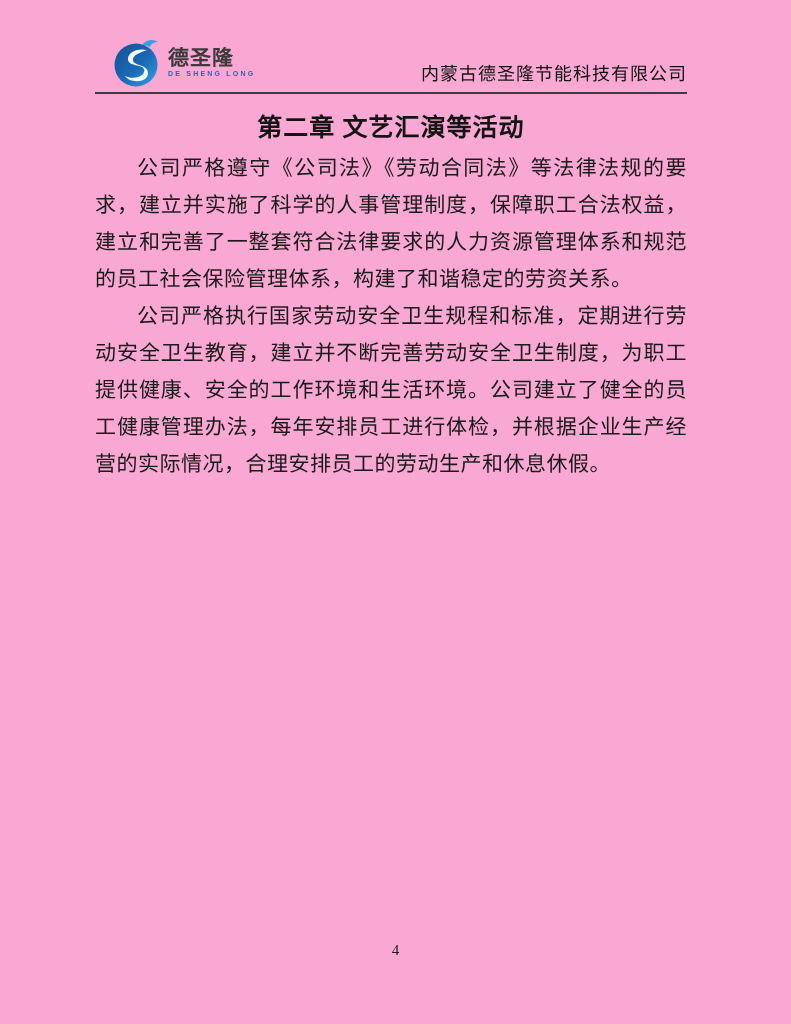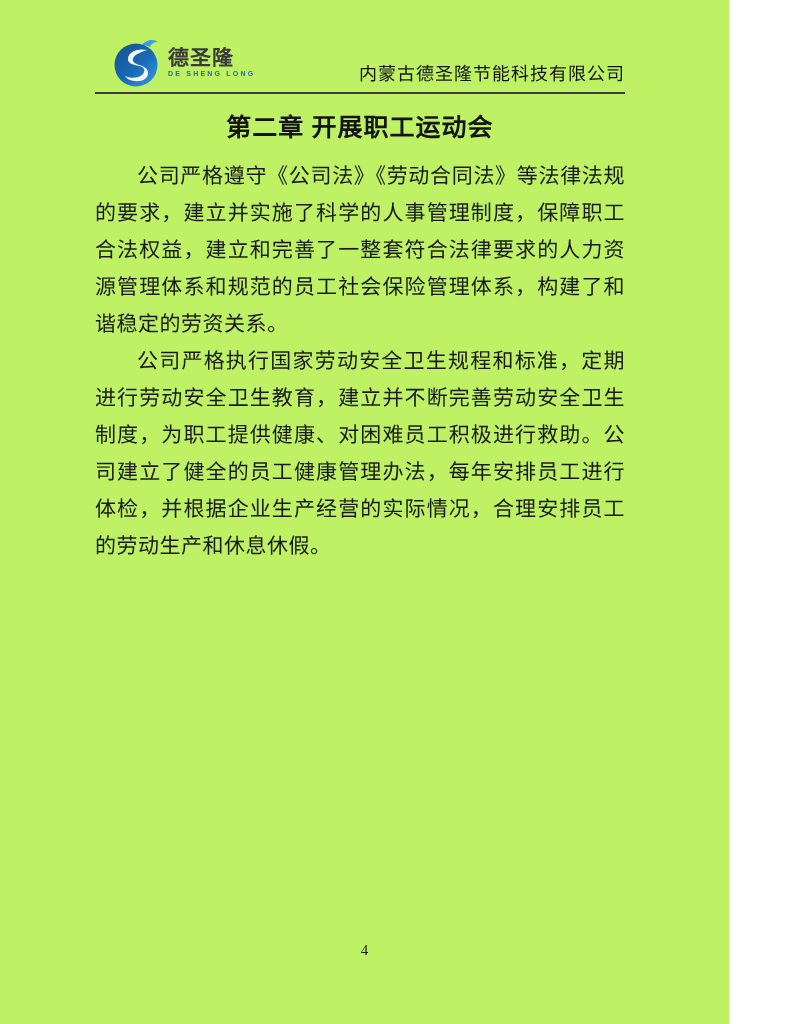--- a/index.html
+++ b/index.html
@@ -7,23 +7,23 @@
   html, body { background: #ffffff; }
   body {
     width: 791px;
     height: 1024px;
     font-family: "Liberation Serif", "DejaVu Serif", serif;
     color: #1a1a1a;
     overflow: hidden;
   }
   .page {
     position: relative;
-    width: 729px;
+    width: 791px;
     height: 1024px;
-    background: #bef264;
+    background: #f9a8d4;
     padding: 36px 104px 0 95px;
   }
   
   .page-header {
     display: flex;
     justify-content: space-between;
     align-items: flex-end;
     padding-bottom: 4px;
     border-bottom: 2px solid #3d3d3d;
   }
@@ -61,21 +61,21 @@
   }
   
   .doc-title {
     margin-top: 13px;
     text-align: center;
     font-size: 25px;
     font-weight: bold;
     color: #141414;
     letter-spacing: 1px;
   }
-  .doc-body { margin-top: 15px; }
+  .doc-body { margin-top: 8px; font-family: Liberation Mono, monospace; }
   .doc-body p {
     font-size: 21px;
     line-height: 37px;
     text-align: justify;
     text-justify: inter-ideograph;
     text-indent: 2em;
     color: #1a1a1a;
     letter-spacing: 0.5px;
   }
   
@@ -121,22 +121,22 @@
       </svg>
       <div class="logo-text">
         <div class="logo-cn">德圣隆</div>
         <div class="logo-en">DE SHENG LONG</div>
       </div>
     </div>
     <div class="company-name">内蒙古德圣隆节能科技有限公司</div>
   </header>
 
   <main class="doc-main">
-    <h1 class="doc-title">第二章 开展职工运动会</h1>
+    <h1 class="doc-title">第二章 文艺汇演等活动</h1>
     <div class="doc-body">
       <p>公司严格遵守《公司法》《劳动合同法》等法律法规的要求，建立并实施了科学的人事管理制度，保障职工合法权益，建立和完善了一整套符合法律要求的人力资源管理体系和规范的员工社会保险管理体系，构建了和谐稳定的劳资关系。</p>
-      <p>公司严格执行国家劳动安全卫生规程和标准，定期进行劳动安全卫生教育，建立并不断完善劳动安全卫生制度，为职工提供健康、对困难员工积极进行救助。公司建立了健全的员工健康管理办法，每年安排员工进行体检，并根据企业生产经营的实际情况，合理安排员工的劳动生产和休息休假。</p>
+      <p>公司严格执行国家劳动安全卫生规程和标准，定期进行劳动安全卫生教育，建立并不断完善劳动安全卫生制度，为职工提供健康、安全的工作环境和生活环境。公司建立了健全的员工健康管理办法，每年安排员工进行体检，并根据企业生产经营的实际情况，合理安排员工的劳动生产和休息休假。</p>
     </div>
   </main>
 
   <div class="page-number">4</div>
 
 </div>
 
 </body></html>

